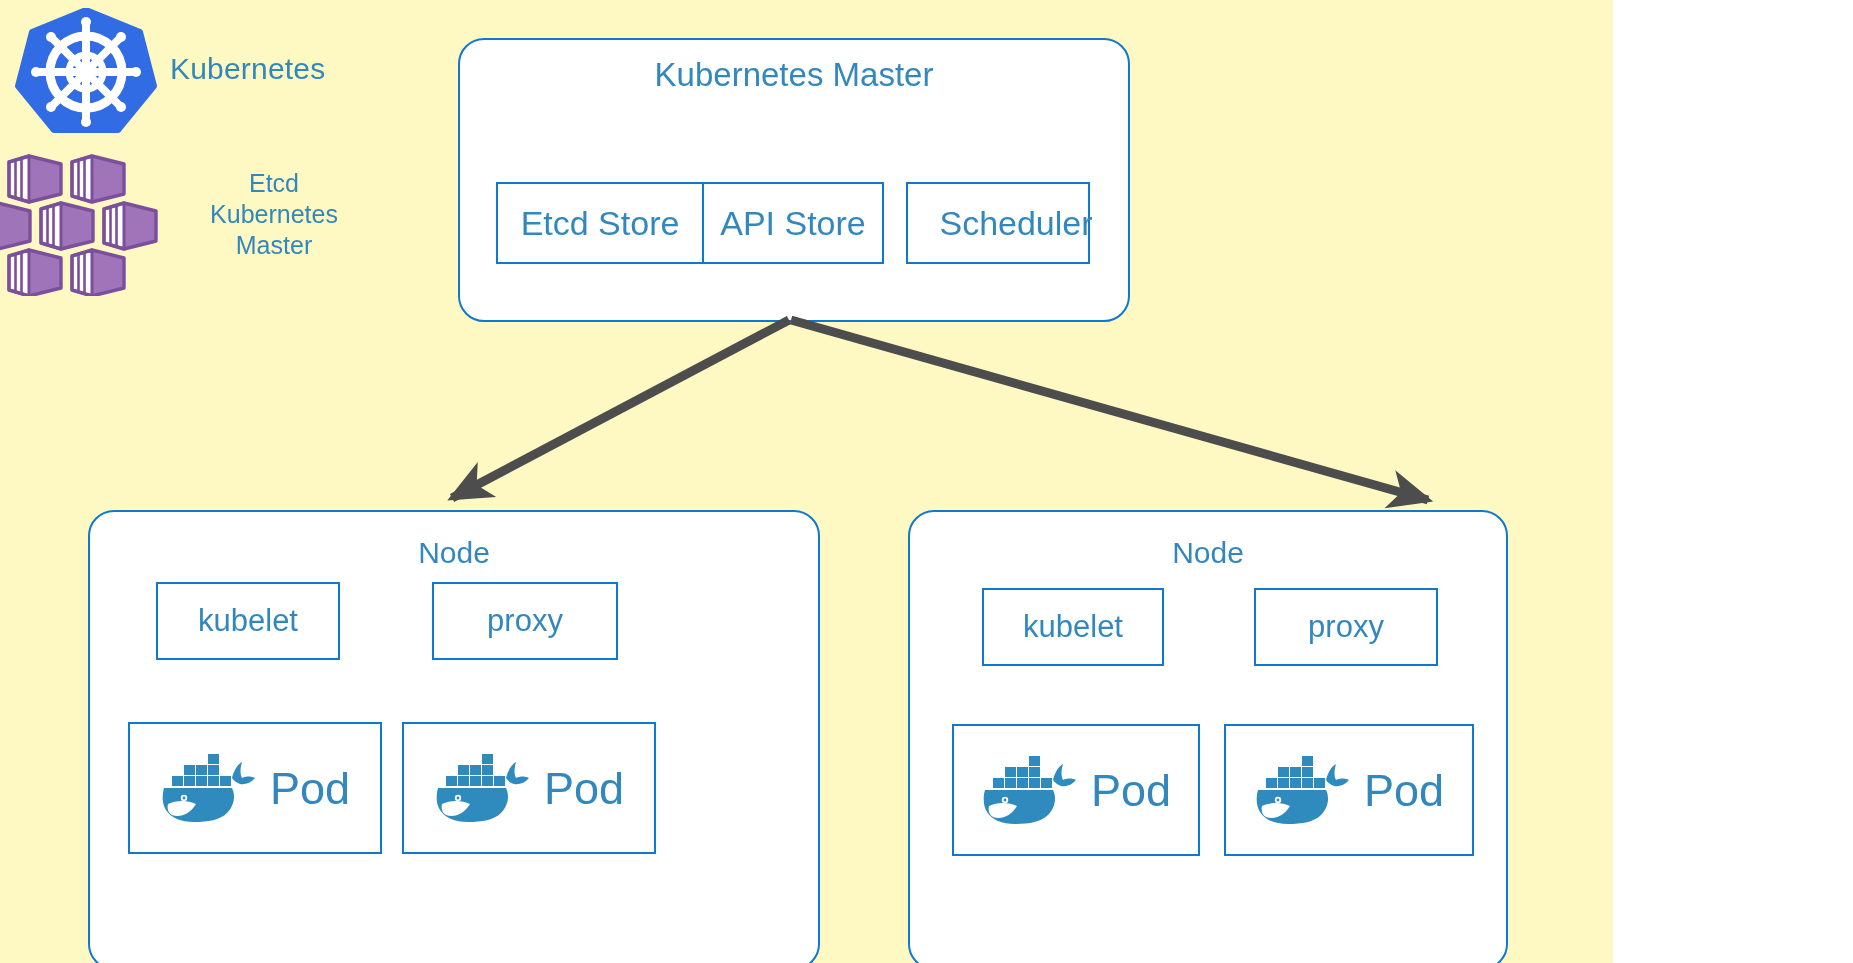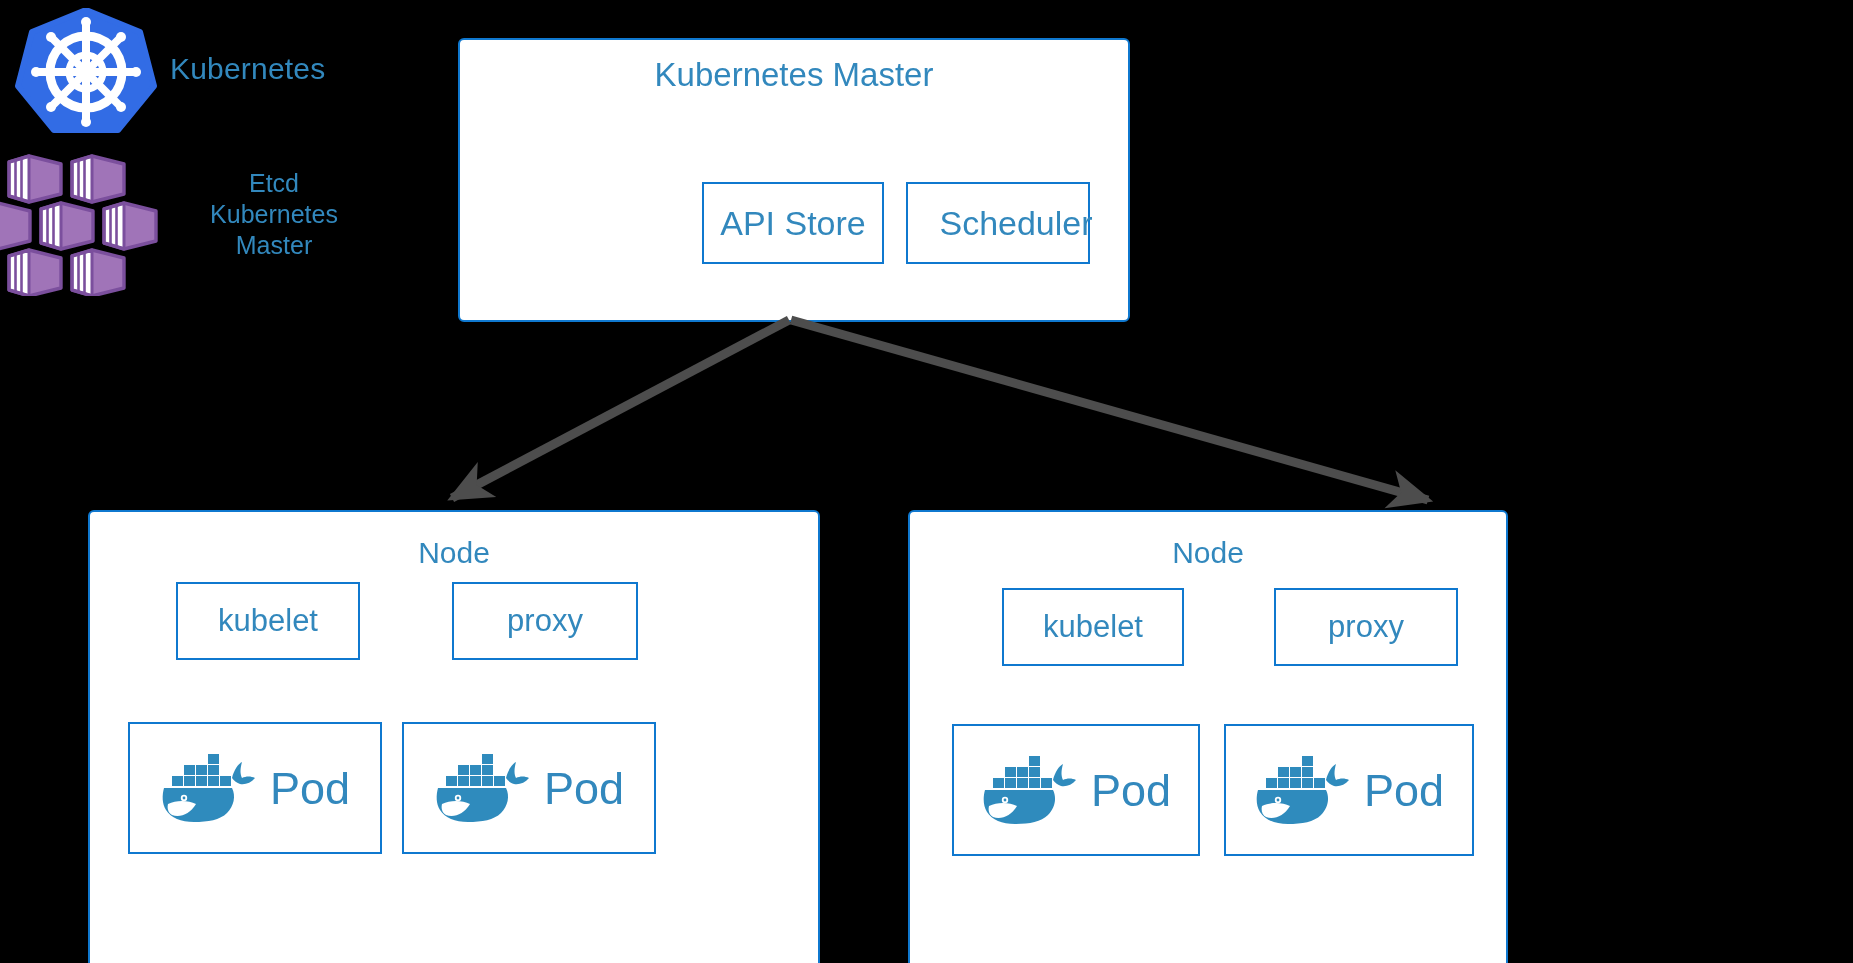--- a/index.html
+++ b/index.html
@@ -5,23 +5,23 @@
   html, body {
     margin: 0;
     padding: 0;
     background: #ffffff;
   }
   body {
     font-family: "Liberation Sans", sans-serif;
   }
   #canvas {
     position: relative;
-    width: 1853px;
+    width: 1613px;
     height: 963px;
-    background: #000000;
+    background: #fef9c3;
     overflow: hidden;
   }
 
   
   .abs { position: absolute; }
 
   
   #k8s-logo { left: 14px; top: 8px; width: 144px; height: 128px; }
   #k8s-label {
     left: 170px; top: 52px; width: 240px;
@@ -31,21 +31,21 @@
   #aks-logo { left: -2px; top: 150px; width: 178px; height: 146px; }
   #aks-label {
     left: 176px; top: 168px; width: 196px;
     font-size: 25px; line-height: 31px; color: #3288bd;
     text-align: center;
   }
 
   
   .rounded-box {
     border: 2.2px solid #0f78cf;
-    border-radius: 6px;
+    border-radius: 26px;
     background: #ffffff;
     box-sizing: border-box;
   }
   #master-box { left: 458px; top: 38px; width: 672px; height: 284px; }
   #node-left-box  { left: 88px;  top: 510px; width: 732px; height: 460px; }
   #node-right-box { left: 908px; top: 510px; width: 600px; height: 460px; }
 
   
   .box-title {
     position: absolute;
@@ -67,21 +67,21 @@
     align-items: center;
     justify-content: center;
     color: #3288bd;
     white-space: nowrap;
   }
   .master-comp { height: 82px; top: 142px; font-size: 34px; }
   #comp-etcd      { left: 36px;  width: 208px; }
   #comp-api       { left: 242px; width: 182px; }
   #comp-scheduler { left: 446px; width: 184px; padding-left: 36px; }
 
-  .daemon-box { height: 78px; font-size: 31px; margin-left: 20px; }
+  .daemon-box { height: 78px; font-size: 31px; }
   
   #ln-kubelet { left: 66px;  top: 70px; width: 184px; }
   #ln-proxy   { left: 342px; top: 70px; width: 186px; }
   
   #rn-kubelet { left: 72px;  top: 76px; width: 182px; }
   #rn-proxy   { left: 344px; top: 76px; width: 184px; }
 
   
   .pod-box {
     position: absolute;
@@ -182,20 +182,21 @@
   </div>
   <div class="abs" id="aks-label">
     <div>Etcd</div>
     <div>Kubernetes</div>
     <div>Master</div>
   </div>
 
   <div class="abs rounded-box" id="master-box">
     <div class="box-title" id="master-title">Kubernetes Master</div>
 
+    <div class="comp-box master-comp" id="comp-etcd">Etcd Store</div>
     <div class="comp-box master-comp" id="comp-api">API Store</div>
     <div class="comp-box master-comp" id="comp-scheduler">Scheduler</div>
   </div>
 
   <svg id="arrows">
     <defs>
       <marker id="arrowhead" markerWidth="5.2" markerHeight="5.2" refX="4.4" refY="2.6" orient="auto" markerUnits="strokeWidth">
         <path d="M0,0.4 L5,2.6 L0,4.8 L1.3,2.6 Z" fill="#4d4d4d"></path>
       </marker>
     </defs>

